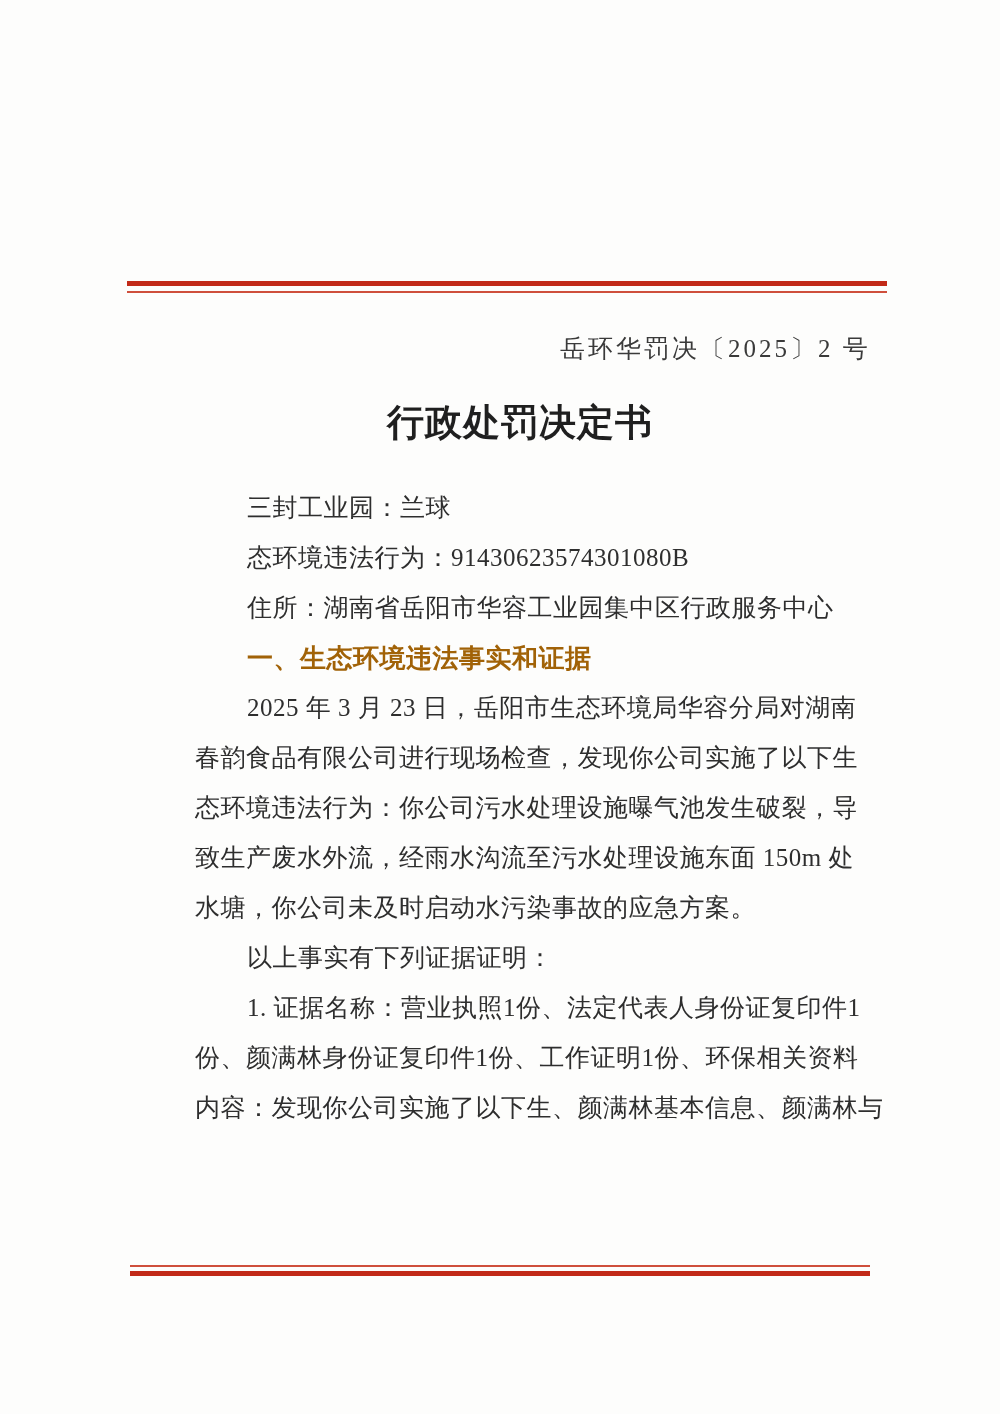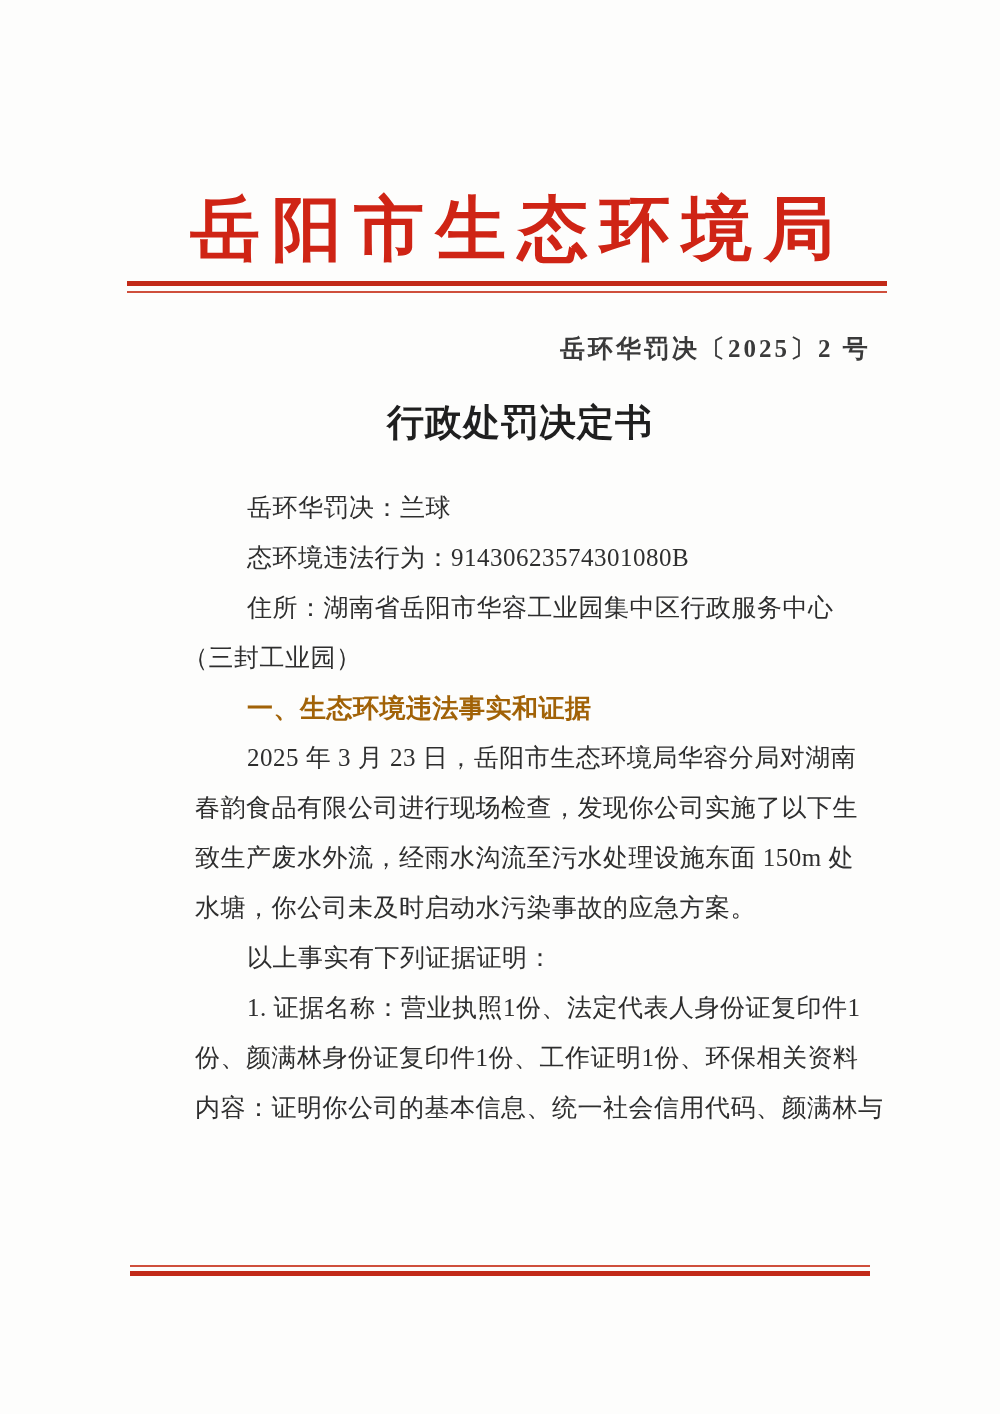--- a/index.html
+++ b/index.html
@@ -39,21 +39,20 @@
   .rule-bottom-thick { left: 130px; top: 1271px; width: 740px; height: 5px; }
   
   .doc-number {
     position: absolute;
     left: 560px;
     top: 332px;
     font-size: 25px;
     letter-spacing: 3px;
     color: #3a3a3a;
     white-space: nowrap;
-    font-weight: bold;
   }
   .doc-title {
     position: absolute;
     left: 0;
     top: 398px;
     width: 1040px;        
     margin: 0;
     text-align: center;
     font-size: 37px;
     font-weight: bold;
@@ -82,41 +81,40 @@
     font-weight: bold;
     font-size: 26px;
     color: #a16207;
   }
 </style>
 </head>
 <body>
 
 <div class="page">
 
-  <div class="agency-title">岳阳市生态环境局</div>
 
   <div class="rule rule-top-thick"></div>
   <div class="rule rule-top-thin"></div>
 
   <div class="doc-number">岳环华罚决〔2025〕2 号</div>
 
   <h1 class="doc-title">行政处罚决定书</h1>
 
   <div class="body-block">
-    <div class="line indent">岳环华罚决：兰球</div>
+    <div class="line indent">三封工业园：兰球</div>
     <div class="line indent">态环境违法行为：91430623574301080B</div>
     <div class="line indent">住所：湖南省岳阳市华容工业园集中区行政服务中心</div>
-    <div class="line hang">（三封工业园）</div>
     <div class="line indent heading">一、生态环境违法事实和证据</div>
     <div class="line indent">2025 年 3 月 23 日，岳阳市生态环境局华容分局对湖南</div>
     <div class="line">春韵食品有限公司进行现场检查，发现你公司实施了以下生</div>
+    <div class="line">态环境违法行为：你公司污水处理设施曝气池发生破裂，导</div>
     <div class="line">致生产废水外流，经雨水沟流至污水处理设施东面 150m 处</div>
     <div class="line">水塘，你公司未及时启动水污染事故的应急方案。</div>
     <div class="line indent">以上事实有下列证据证明：</div>
     <div class="line indent">1. 证据名称：营业执照1份、法定代表人身份证复印件1</div>
     <div class="line">份、颜满林身份证复印件1份、工作证明1份、环保相关资料</div>
-    <div class="line">内容：证明你公司的基本信息、统一社会信用代码、颜满林与</div>
+    <div class="line">内容：发现你公司实施了以下生、颜满林基本信息、颜满林与</div>
   </div>
 
   <div class="rule rule-bottom-thin"></div>
   <div class="rule rule-bottom-thick"></div>
 
 </div>
 
 </body></html>

